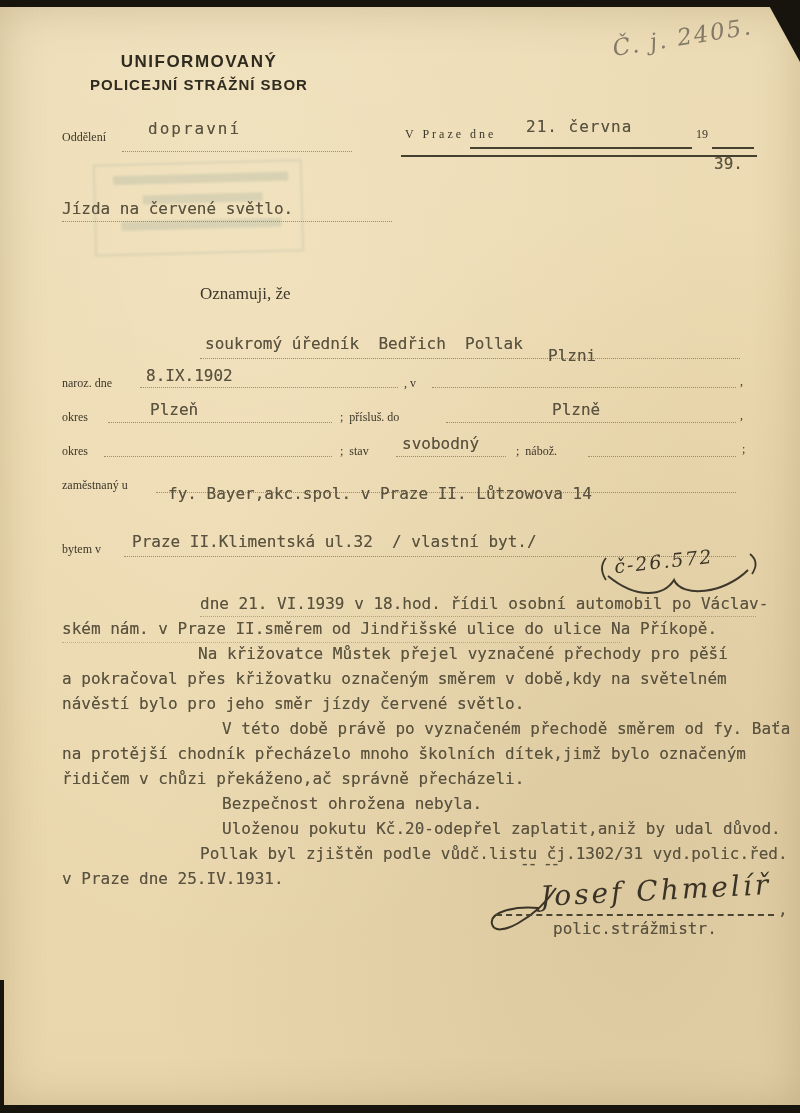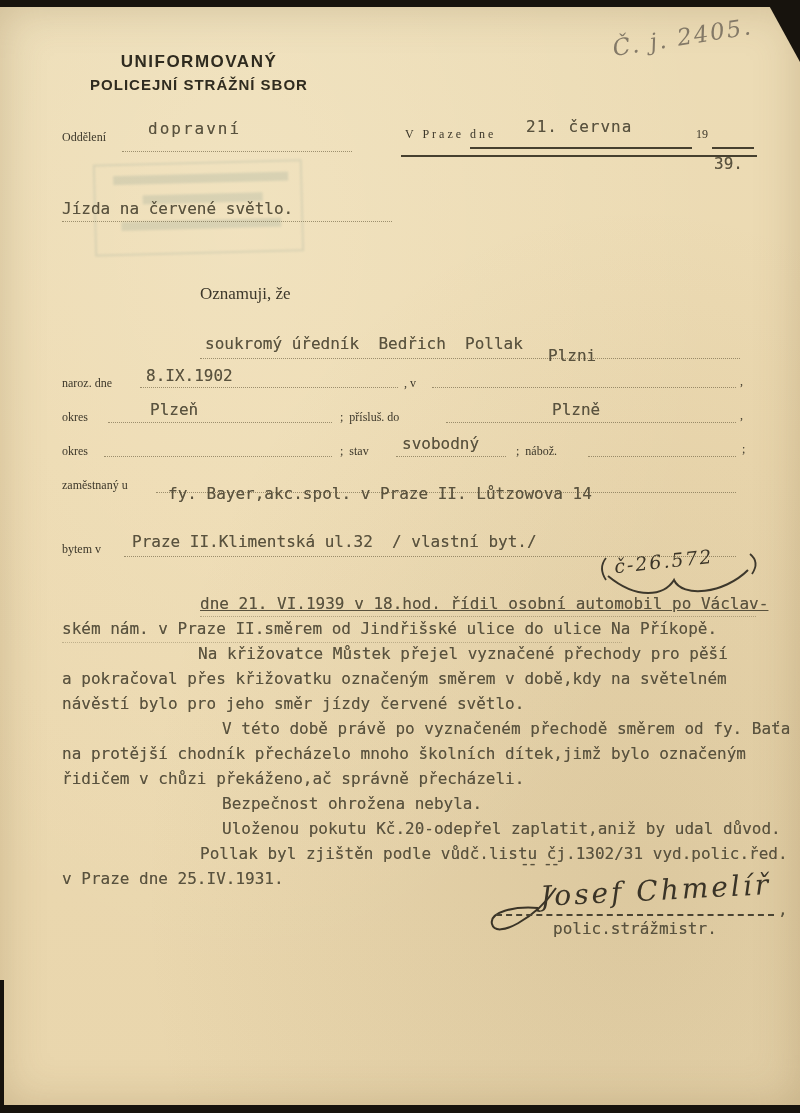--- a/index.html
+++ b/index.html
@@ -106,21 +106,21 @@
         <path d="M14,10 q-8,10 0,22" fill="none" stroke="#3d382c" stroke-width="1.8"></path>
         <path d="M158,6 q10,8 2,20" fill="none" stroke="#3d382c" stroke-width="1.8"></path>
         <path d="M16,28 C45,52 72,48 82,32 C90,50 132,46 156,22" fill="none" stroke="#3d382c" stroke-width="2"></path>
       </svg>
       <span class="hand" style="position:absolute;left:22px;top:2px;font-size:19px;letter-spacing:2px;transform:rotate(-6deg);">č-26.572</span>
     </div>
 
     <div class="abs dotted" style="left:200px;top:610px;width:556px;opacity:.7;"></div>
     <div class="abs dotted" style="left:62px;top:636px;width:560px;opacity:.55;"></div>
 
-    <span class="abs typed" style="left:200px;top:588px;text-decoration:underline;">dne 21. VI.1939 v 18.hod. řídil osobní automobil po Václav-</span>
+    <span class="abs typed" style="left:200px;top:588px;">dne 21. VI.1939 v 18.hod. řídil osobní automobil po Václav-</span>
     <span class="abs typed" style="left:62px;top:613px;">ském nám. v Praze II.směrem od Jindřišské ulice do ulice Na Příkopě.</span>
     <span class="abs typed" style="left:198px;top:638px;">Na křižovatce Můstek přejel vyznačené přechody pro pěší</span>
     <span class="abs typed" style="left:62px;top:663px;">a pokračoval přes křižovatku označeným směrem v době,kdy na světelném</span>
     <span class="abs typed" style="left:62px;top:688px;text-align:center;">návěstí bylo pro jeho směr jízdy červené světlo.</span>
     <span class="abs typed" style="left:222px;top:713px;">V této době právě po vyznačeném přechodě směrem od fy. Baťa</span>
     <span class="abs typed" style="left:62px;top:738px;">na protější chodník přecházelo mnoho školních dítek,jimž bylo označeným</span>
     <span class="abs typed" style="left:62px;top:763px;">řidičem v chůzi překáženo,ač správně přecházeli.</span>
     <span class="abs typed" style="left:222px;top:788px;">Bezpečnost ohrožena nebyla.</span>
     <span class="abs typed" style="left:222px;top:813px;">Uloženou pokutu Kč.20-odepřel zaplatit,aniž by udal důvod.</span>
     <span class="abs typed" style="left:200px;top:838px;">Pollak byl zjištěn podle vůdč.listu čj.1302/31 vyd.polic.řed.</span>

